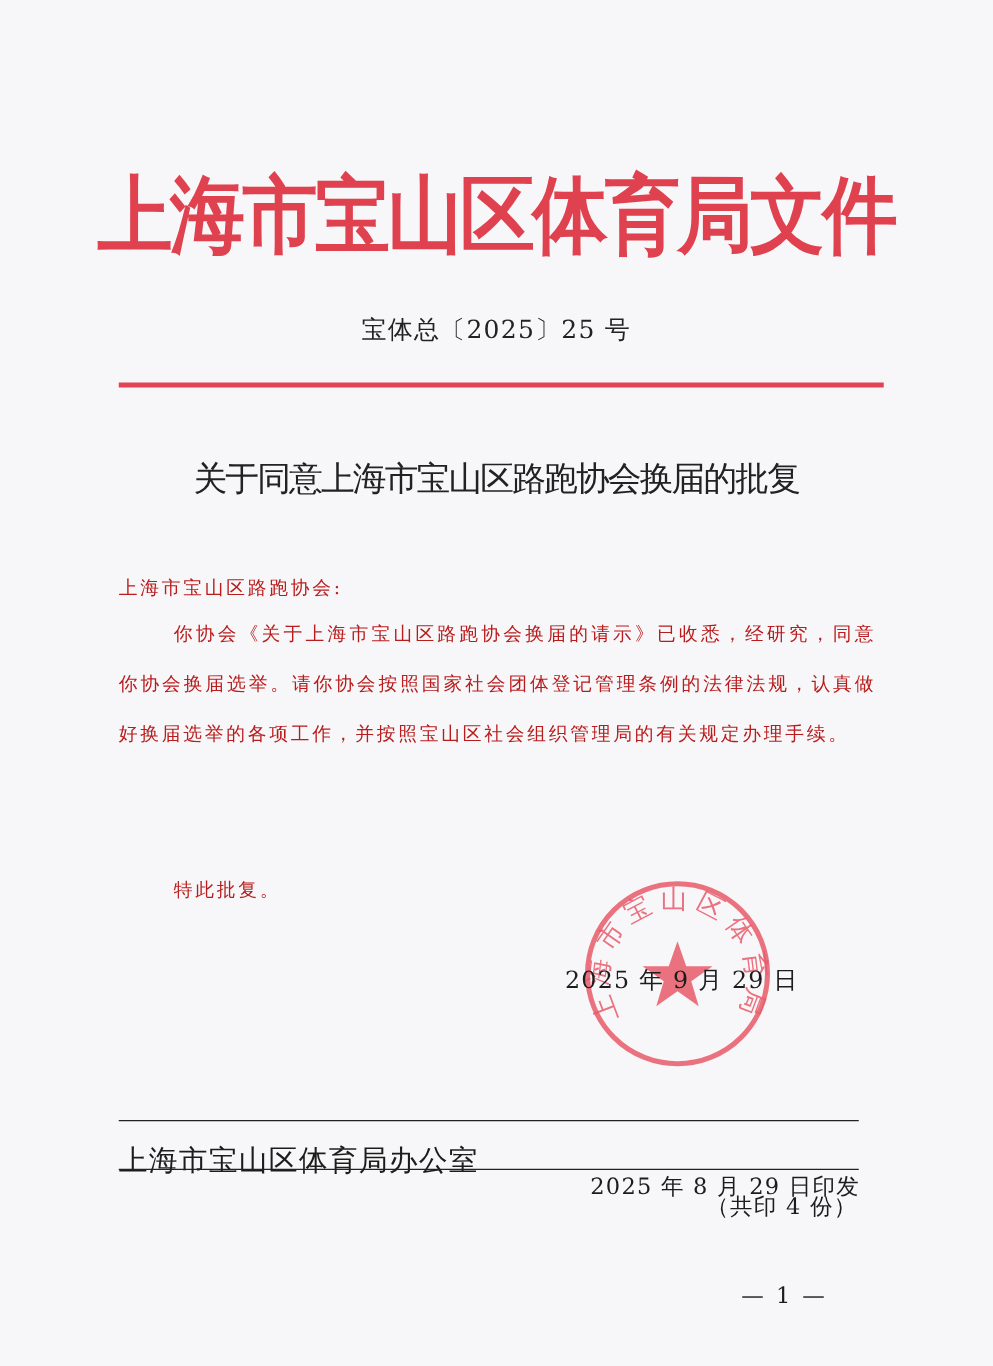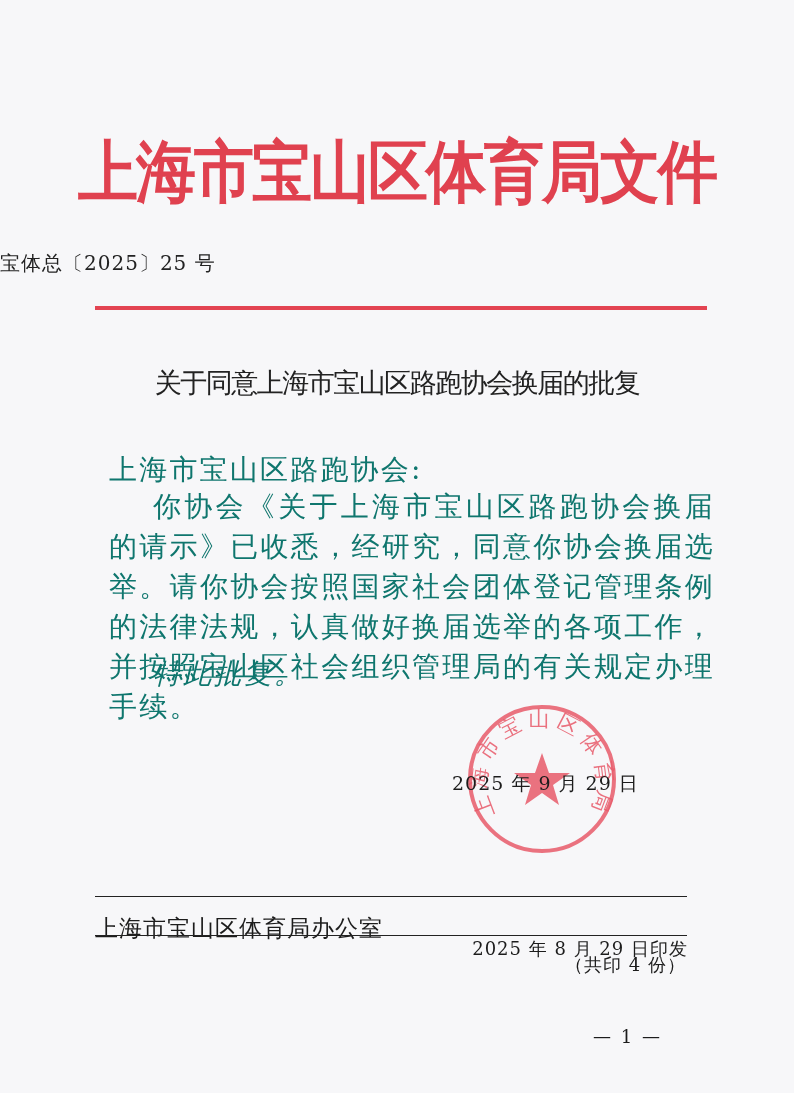--- a/index.html
+++ b/index.html
@@ -1,27 +1,27 @@
 <!DOCTYPE html>
 <html><head>
 <meta charset="utf-8">
 <style>
   html, body { margin:0; padding:0; }
   body { width:794px; height:1093px; background:#f7f7f9; position:relative; overflow:hidden;
          font-family:"DejaVu Serif","Liberation Serif",serif; color:#1c1c1c; }
   .abs { position:absolute; }
   .header-title { left:0; width:794px; top:128px; text-align:center; font-family:"DejaVu Sans","Liberation Sans",sans-serif;
     font-size:60px; font-weight:bold; color:#e0414f; letter-spacing:-2px; transform:scaleY(1.12); transform-origin:top center; }
-  .doc-number { left:0; width:794px; top:250px; text-align:left; font-size:20px; letter-spacing:1px; color:#222; }
+  .doc-number { left:0; width:794px; top:250px; text-align:center; font-size:20px; letter-spacing:1px; color:#222; }
   .red-rule { left:95px; top:306px; width:612px; height:4px; background:#e34452; }
   .subject { left:0; width:794px; top:365px; text-align:center; font-size:27px; font-weight:normal; letter-spacing:-1.5px; color:#222; }
-  .body-text { font-size:28px; line-height:40px; letter-spacing:2.2px; color:#0f766e;margin-left:14px; }
+  .body-text { font-size:15px; line-height:40px; letter-spacing:2.2px; color:#b91c1c; }
   .salutation { left:95px; top:450px; }
   .para { left:95px; top:487px; width:606px; text-indent:44px; text-align:justify; }
-  .closing { left:139px; top:654px;font-style:italic; }
+  .closing { left:139px; top:692px; }
   .seal { left:466px; top:703px; width:152px; height:152px; }
   .date { left:452px; top:771px; font-size:19px; letter-spacing:1px; }
   .foot-rule { left:95px; height:1px; width:592px; background:#222; }
   .issuer { left:95px; top:913px; font-size:23px; letter-spacing:1px; }
   .print-date { right:106px; top:937px; font-size:18px; letter-spacing:1px; }
   .copies { right:108px; top:953px; font-size:18px; letter-spacing:1px; }
   .page-num { left:593px; top:1026px; font-size:18px; letter-spacing:2px; }
 </style>
 </head>
 <body>

